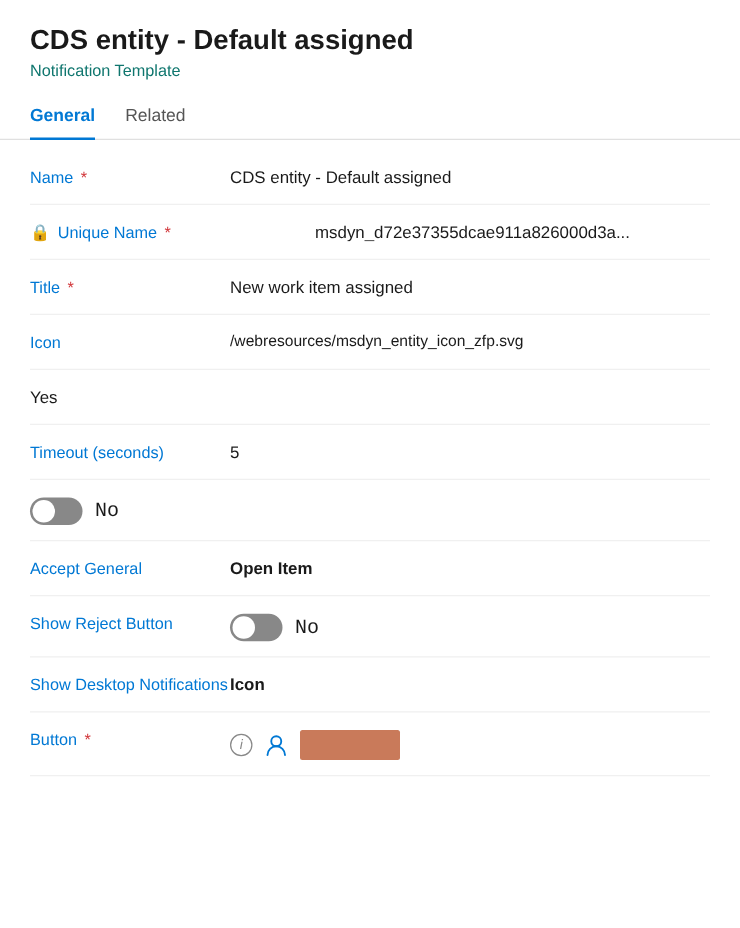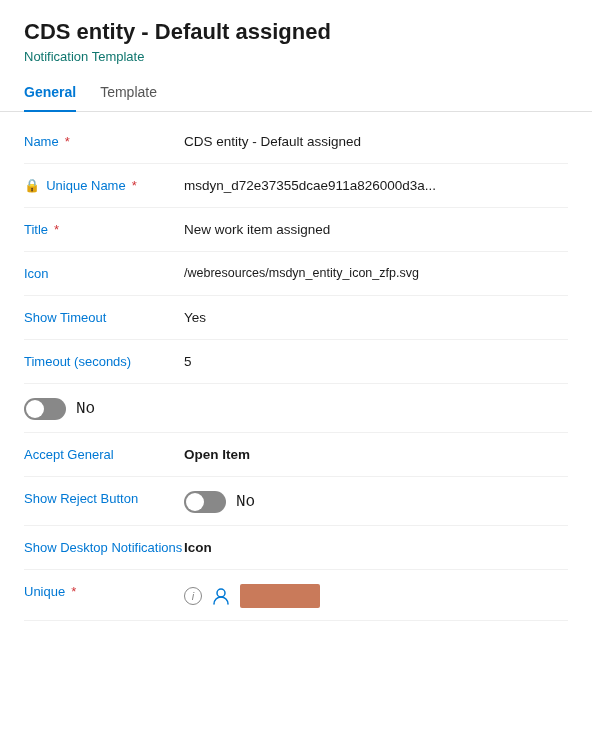--- a/index.html
+++ b/index.html
@@ -90,20 +90,21 @@
 
     .form-value.bold {
       font-weight: 600;
     }
 
     .form-value.truncated {
       overflow: hidden;
       text-overflow: ellipsis;
       white-space: nowrap;
       max-width: 320px;
+      text-align: right;
     }
 
     .lock-icon {
       font-size: 13px;
       color: #f0a500;
     }
 
     
     .toggle-container {
       display: flex;
@@ -185,21 +186,21 @@
 </head>
 <body>
 
 <div class="page-header">
   <div class="page-title">CDS entity - Default assigned</div>
   <div class="page-subtitle">Notification Template</div>
 </div>
 
 <div class="tabs">
   <div class="tab active">General</div>
-  <div class="tab">Template</div>
+  <div class="tab">Related</div>
 </div>
 
 <div class="form-container">
 
   <div class="form-row">
     <div class="form-label">
       <span>Name</span>
       <span class="required-star">*</span>
     </div>
     <div class="form-value">CDS entity - Default assigned</div>
@@ -223,23 +224,20 @@
   </div>
 
   <div class="form-row">
     <div class="form-label">
       <span>Icon</span>
     </div>
     <div class="form-value" style="font-size:12.5px;">/webresources/msdyn_entity_icon_zfp.svg</div>
   </div>
 
   <div class="form-row">
-    <div class="form-label">
-      <span>Show Timeout</span>
-    </div>
     <div class="form-value">Yes</div>
   </div>
 
   <div class="form-row">
     <div class="form-label">
       <span>Timeout (seconds)</span>
     </div>
     <div class="form-value">5</div>
   </div>
 
@@ -277,21 +275,21 @@
 
   <div class="form-row">
     <div class="form-label">
       <span>Show Desktop Notifications</span>
     </div>
     <div class="form-value bold">Icon</div>
   </div>
 
   <div class="form-row">
     <div class="form-label">
-      <span>Unique</span>
+      <span>Button</span>
       <span class="required-star">*</span>
     </div>
     <div class="form-value">
       <div class="owner-row">
         <div class="owner-info-icon">i</div>
         <div class="owner-person-icon">
           <svg viewBox="0 0 20 20" fill="none" xmlns="http://www.w3.org/2000/svg">
             <circle cx="10" cy="7" r="4" stroke="#0078d4" stroke-width="1.5"></circle>
             <path d="M3 18c0-3.866 3.134-7 7-7s7 3.134 7 7" stroke="#0078d4" stroke-width="1.5" stroke-linecap="round"></path>
           </svg>

